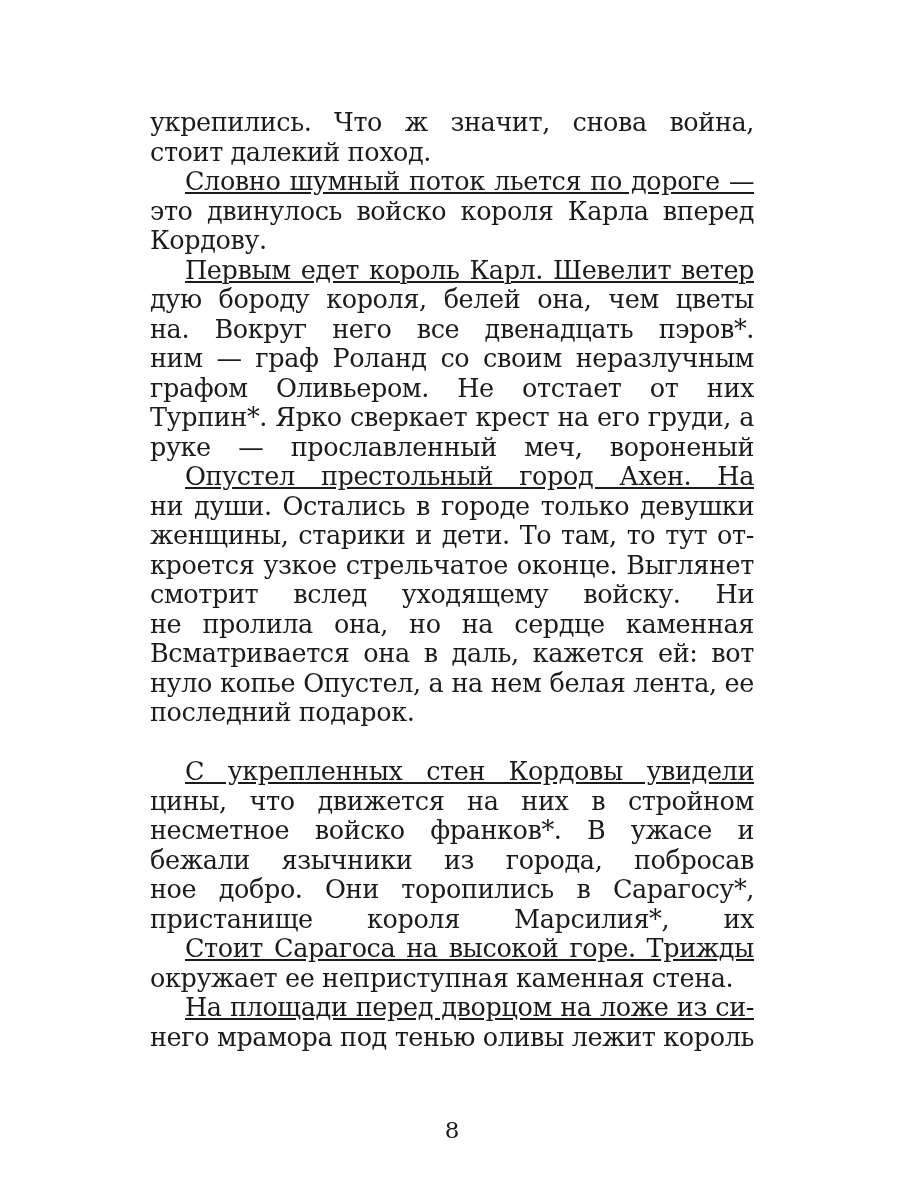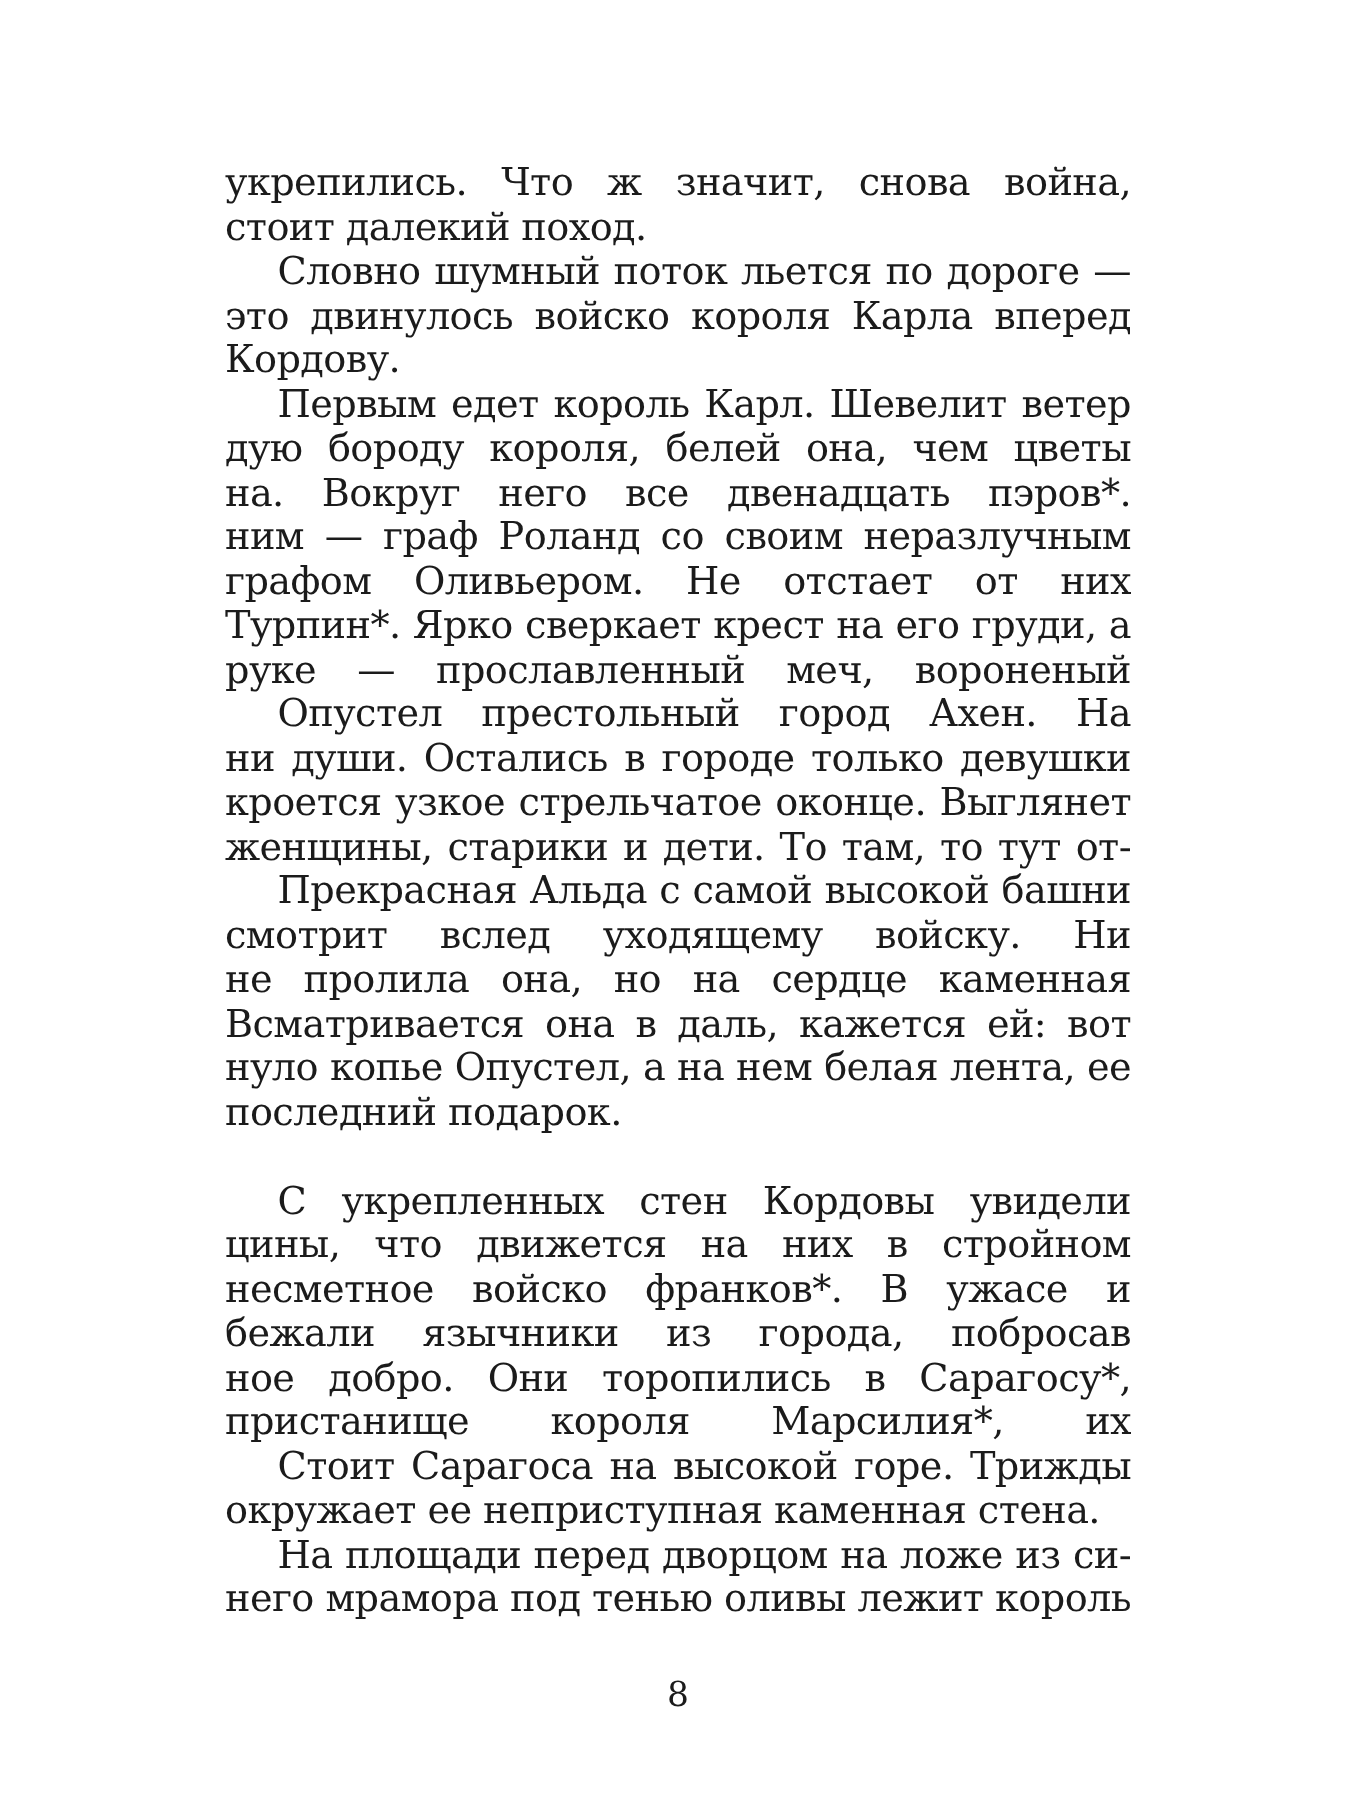--- a/index.html
+++ b/index.html
@@ -39,20 +39,21 @@
     text-align: justify;
     text-align-last: justify;
     white-space: normal;
   }
   .text-line.no-justify {
     text-align: right;
     text-align-last: left;
   }
   .text-line.indented {
     text-indent: 35px;
+    text-decoration: underline;
   }
   .section-gap {
     height: 29.5px;
   }
   .page-number {
     position: absolute;
     top: 1116px;
     left: 150px;
     width: 604px;
     text-align: center;
@@ -80,25 +81,24 @@
         <div class="text-line">дую бороду короля, белей она, чем цветы жасми-</div>
         <div class="text-line">на. Вокруг него все двенадцать пэров*. Рядом с</div>
         <div class="text-line">ним — граф Роланд со своим неразлучным другом</div>
         <div class="text-line">графом Оливьером. Не отстает от них епископ</div>
         <div class="text-line">Турпин*. Ярко сверкает крест на его груди, а в</div>
         <div class="text-line">руке — прославленный меч, вороненый Альмас.</div>
       </div>
       <div class="paragraph">
         <div class="text-line indented">Опустел престольный город Ахен. На улицах</div>
         <div class="text-line">ни души. Остались в городе только девушки и</div>
+        <div class="text-line">женщины, старики и дети. То там, то тут от-</div>
         <div class="text-line">кроется узкое стрельчатое оконце. Выглянет</div>
-        <div class="text-line">женщины, старики и дети. То там, то тут от-</div>
       </div>
       <div class="paragraph">
-        <div class="text-line indented">Прекрасная Альда с самой высокой башни</div>
         <div class="text-line">смотрит вслед уходящему войску. Ни слезинки</div>
         <div class="text-line">не пролила она, но на сердце каменная тоска.</div>
         <div class="text-line">Всматривается она в даль, кажется ей: вот мельк-</div>
         <div class="text-line">нуло копье Опустел, а на нем белая лента, ее</div>
         <div class="text-line no-justify">последний подарок.</div>
       </div>
       <div class="section-gap"></div>
       <div class="paragraph">
         <div class="text-line indented">С укрепленных стен Кордовы увидели сара-</div>
         <div class="text-line">цины, что движется на них в стройном порядке</div>

